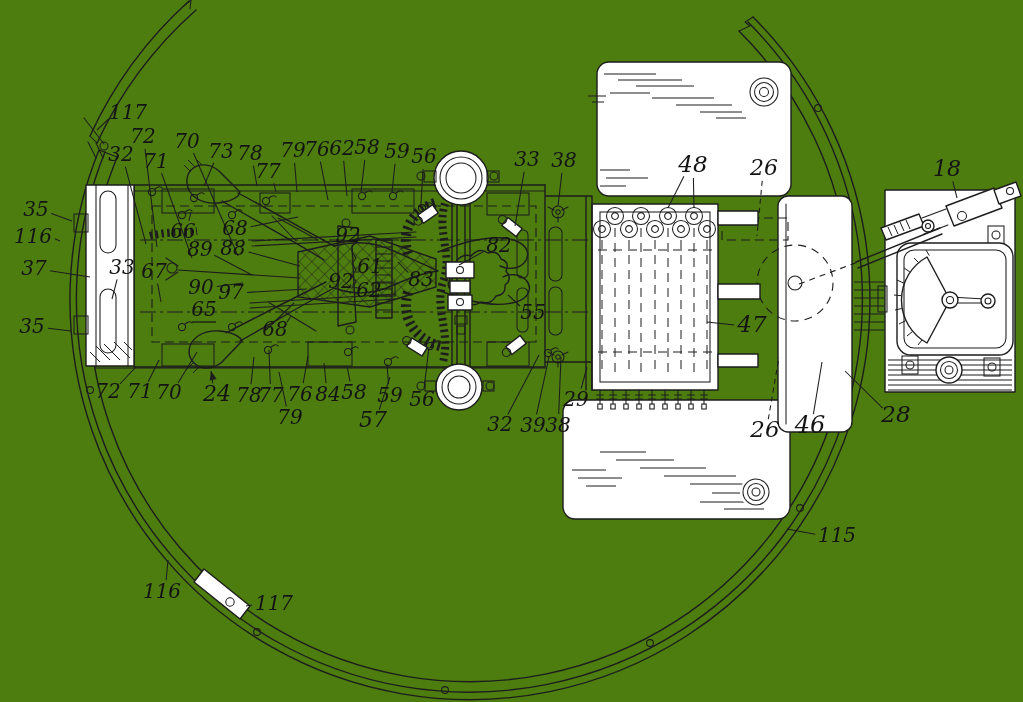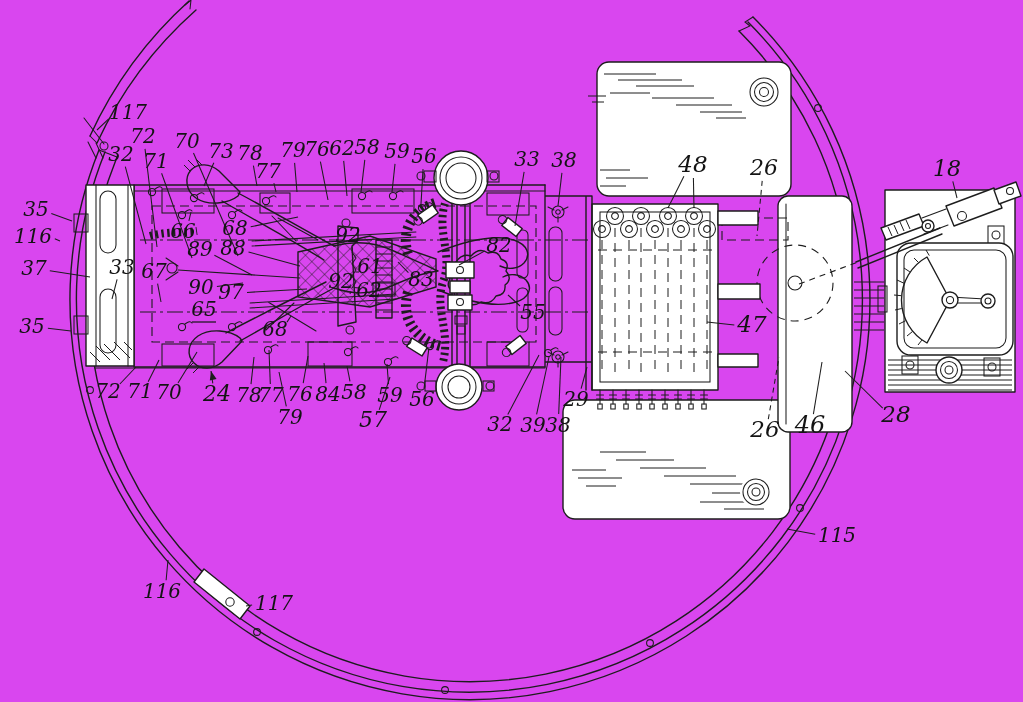--- a/index.html
+++ b/index.html
@@ -1,16 +1,16 @@
 <!DOCTYPE html>
 <html><head>
 <meta charset="utf-8">
 <style>
   html,body{margin:0;padding:0;background:#f2f2f2;}
-  .stage{width:1023px;height:702px;background:#d946ef;position:relative;overflow:hidden;}
+  .stage{width:1023px;height:702px;background:#4d7c0f;position:relative;overflow:hidden;}
   svg{display:block;}
   .ln{fill:none;stroke:#1d1d1d;stroke-width:1.4;stroke-linecap:round;stroke-linejoin:round;}
   .thin{fill:none;stroke:#1d1d1d;stroke-width:1.05;stroke-linecap:round;}
   .wht{fill:#ffffff;stroke:#1d1d1d;stroke-width:1.4;stroke-linejoin:round;}
   .dash{fill:none;stroke:#1d1d1d;stroke-width:1.1;stroke-dasharray:9 5;}
   .dashdot{fill:none;stroke:#1d1d1d;stroke-width:1.05;stroke-dasharray:16 4 3 4;}
   .rib{fill:none;stroke:#1d1d1d;stroke-width:10;stroke-dasharray:2.6 3.6;}
   .rib2{fill:none;stroke:#1d1d1d;stroke-width:8;stroke-dasharray:2.4 3.4;}
   .hatch{stroke:#1d1d1d;stroke-width:1;fill:none;}
   .ref{font-family:"DejaVu Serif",serif;font-style:italic;fill:#141414;}

